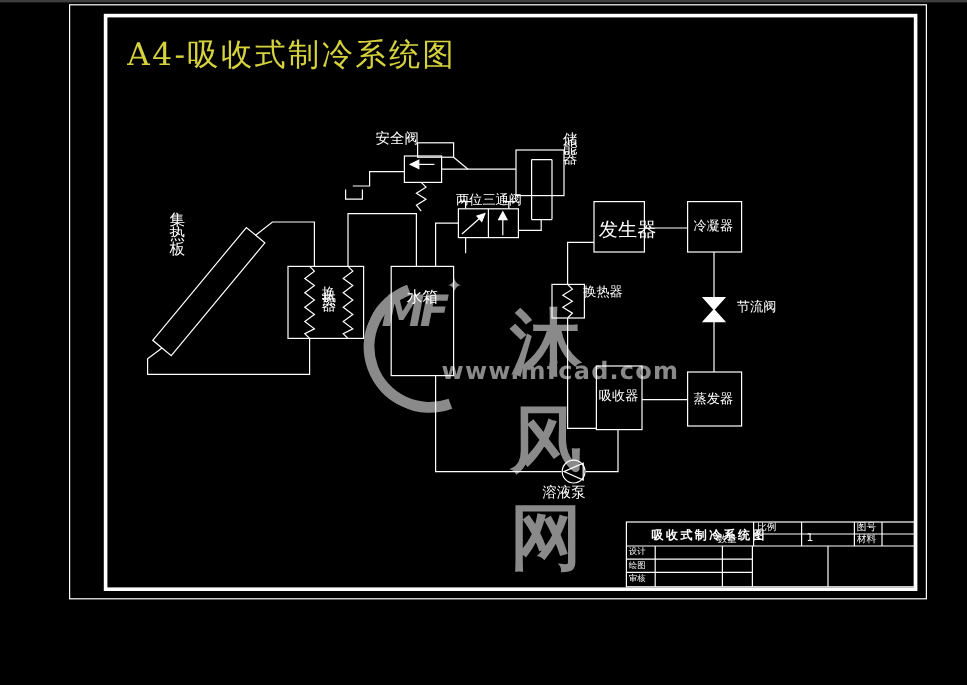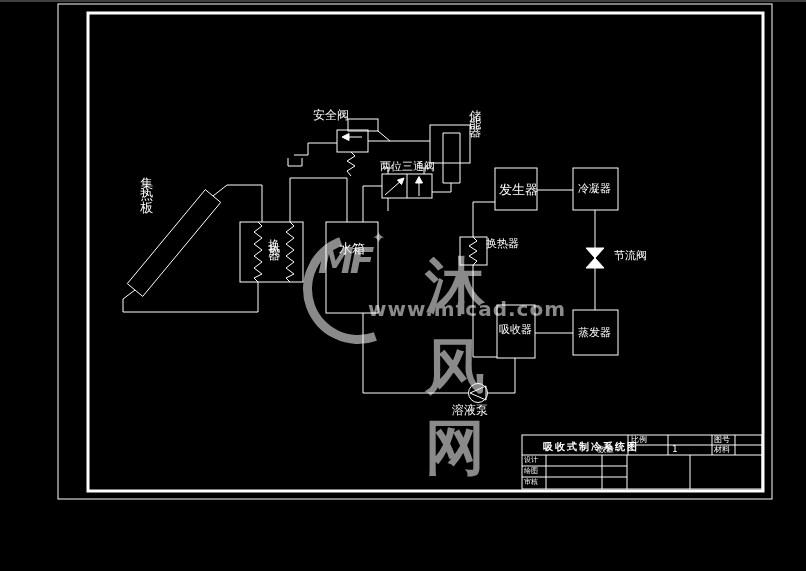--- a/index.html
+++ b/index.html
@@ -99,28 +99,29 @@
     <path d="M515 358 L515 393 L488 393"></path>
 
     <circle cx="478" cy="393" r="9.5"></circle>
     <polygon points="470,393 486,386 486,400"></polygon>
 
     <rect x="522" y="435" width="240" height="54"></rect>
     <path d="M522 455 L762 455 M628 445 L762 445 M522 466 L627 466 M522 477 L627 477"></path>
     <path d="M628 435 L628 455 M668 435 L668 455 M712 435 L712 455 M735 435 L735 455 M546 455 L546 489 M602 455 L602 489 M627 455 L627 489 M690 455 L690 489"></path>
   </svg>
 
+  <div id="main-title">A4-吸收式制冷系统图</div>
 
   <div class="lbl vtext" style="left:139px;top:166px;font-size:13px;letter-spacing:12px;">集热板</div>
   <div class="lbl vtext" style="left:267px;top:229px;font-size:12px;letter-spacing:5px;">换热器</div>
   <div class="lbl" style="left:339px;top:242px;font-size:13px;">水箱</div>
   <div class="lbl" style="left:313px;top:109px;font-size:12px;">安全阀</div>
   <div class="lbl vtext" style="left:468px;top:100px;font-size:12px;letter-spacing:8px;">储能器</div>
   <div class="lbl" style="left:380px;top:161px;font-size:11px;">两位三通阀</div>
-  <div class="lbl" style="left:499px;top:183px;font-size:13px;">发生器</div>
+  <div class="lbl" style="left:499px;top:183px;font-size:16px;">发生器</div>
   <div class="lbl" style="left:578px;top:183px;font-size:11px;">冷凝器</div>
   <div class="lbl" style="left:486px;top:238px;font-size:11px;">换热器</div>
   <div class="lbl" style="left:614px;top:250px;font-size:11px;">节流阀</div>
   <div class="lbl" style="left:499px;top:324px;font-size:11px;">吸收器</div>
   <div class="lbl" style="left:578px;top:327px;font-size:11px;">蒸发器</div>
   <div class="lbl" style="left:452px;top:404px;font-size:12px;">溶液泵</div>
 
   <div class="lbl" style="left:543px;top:441px;font-size:10px;letter-spacing:2px;font-weight:bold;">吸收式制冷系统图</div>
   <div class="lbl tb" style="left:631px;top:436px;">比例</div>
   <div class="lbl tb" style="left:598px;top:446px;">数量</div>

